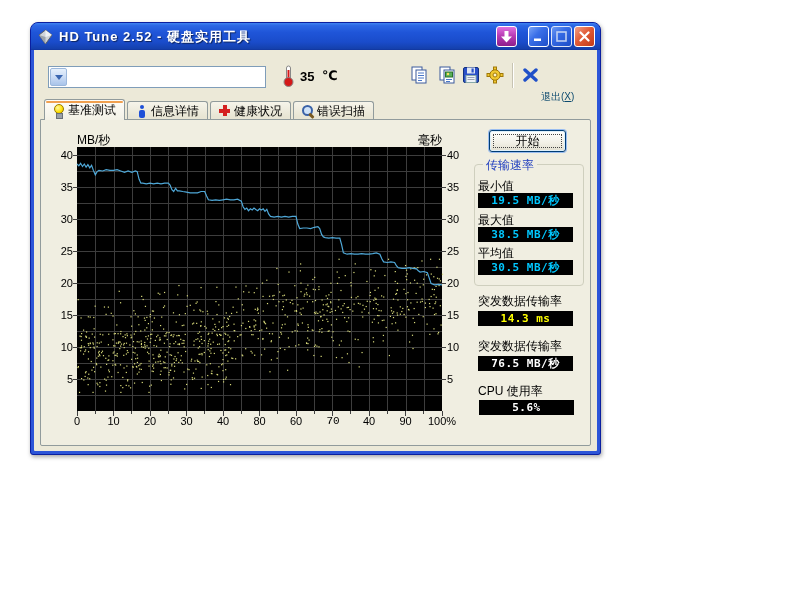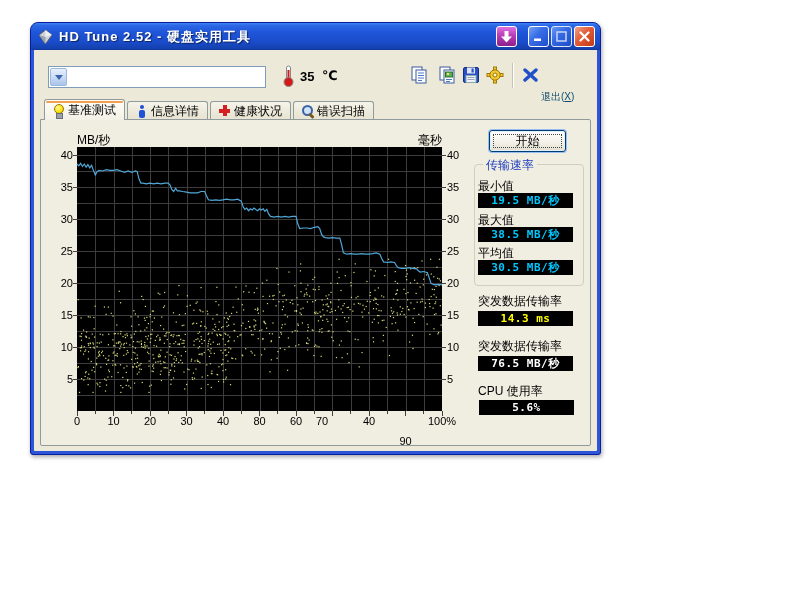--- a/index.html
+++ b/index.html
@@ -1181,23 +1181,23 @@
           <span class="ylab-r" style="left: 406px; top: 252.5px;">5</span>
         </div>
       <div id="xlabels">
           <span class="xlab" style="left: 16px;">0</span>
           <span class="xlab" style="left: 52.5px;">10</span>
           <span class="xlab" style="left: 89px;">20</span>
           <span class="xlab" style="left: 125.5px;">30</span>
           <span class="xlab" style="left: 162px;">40</span>
           <span class="xlab" style="left: 198.5px;">80</span>
           <span class="xlab" style="left: 235px;">60</span>
-          <span class="xlab" style="left: 261px;">70</span>
+          <span class="xlab" style="left: 272px; font-family: Liberation Mono, monospace;">70</span>
           <span class="xlab" style="left: 308px;">40</span>
-          <span class="xlab" style="left: 344.5px; margin-top: 20px;">90</span>
+          <span class="xlab" style="left: 344.5px;">90</span>
           <span class="xlab" style="left: 381px;">100%</span>
         </div>
 
       <div class="start-btn">
         <span class="focusdots"></span>
         <span>开始</span>
       </div>
 
       <div class="groupbox">
         <span class="group-title">传输速率</span>

